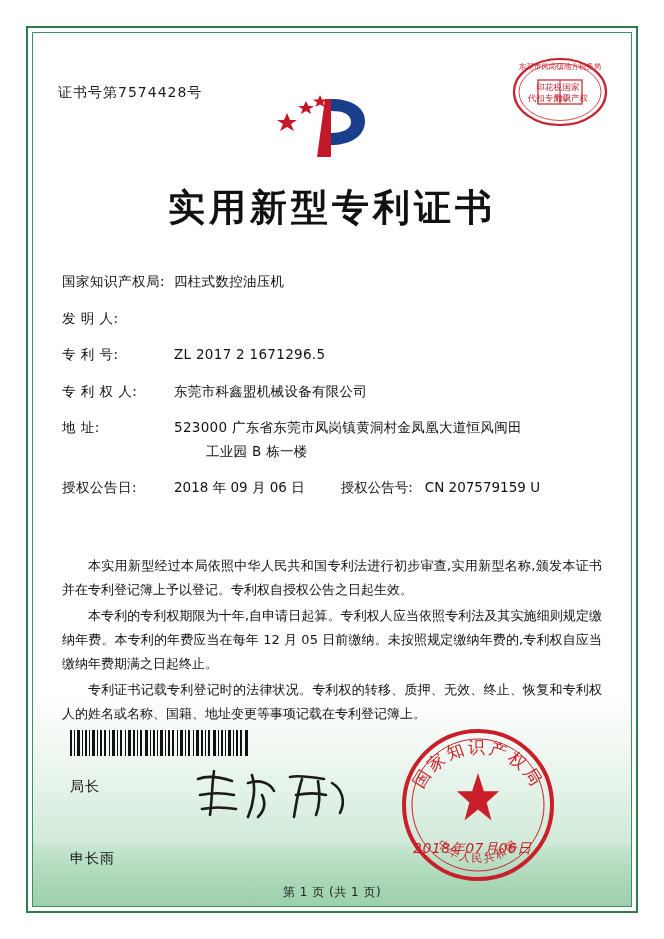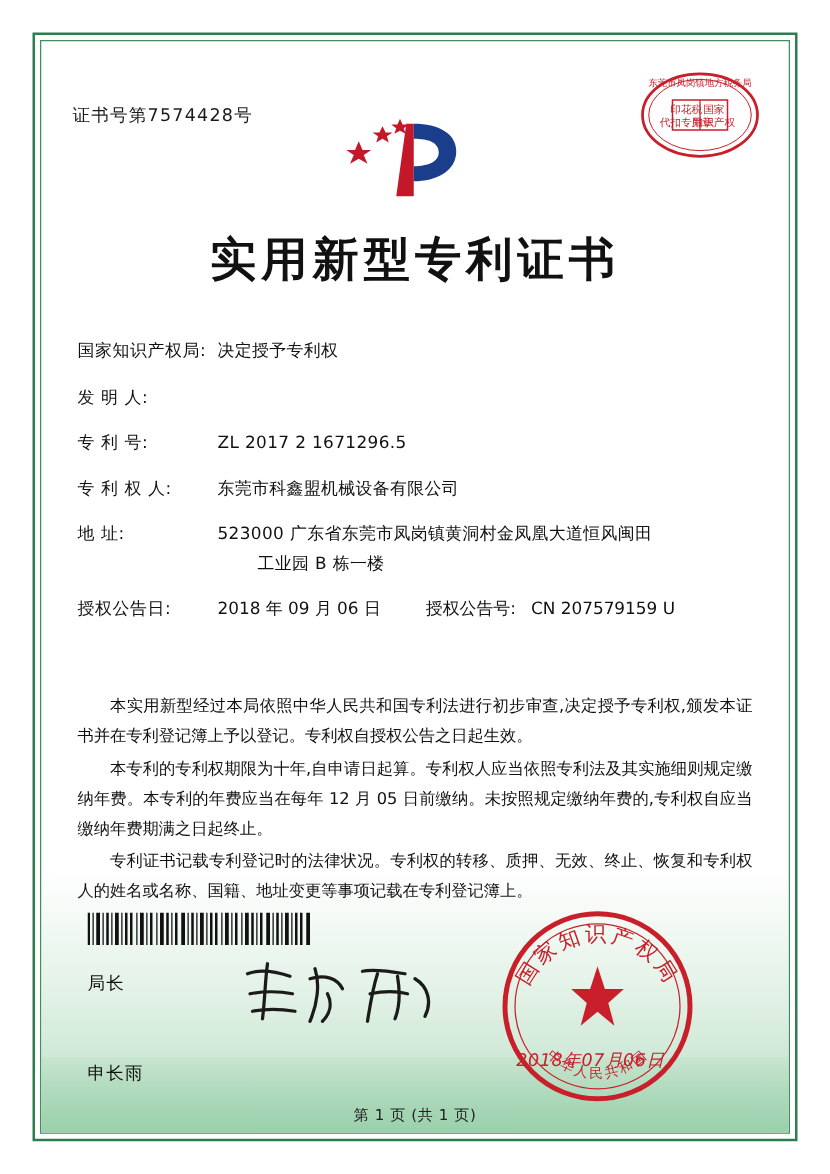--- a/index.html
+++ b/index.html
@@ -253,21 +253,21 @@
       <text x="55" y="17" font-size="7.5" fill="#c81f2a" text-anchor="middle" font-family="DejaVu Sans, sans-serif">东莞市凤岗镇地方税务局</text>
     </svg>
   </div>
 
   <div class="title">实用新型专利证书</div>
 
   <div class="fields">
 
     <div class="field-row">
       <div class="field-label">国家知识产权局:</div>
-      <div class="field-value">决定授予专利权</div>
+      <div class="field-value">四柱式数控油压机</div>
     </div>
 
     <div class="field-row">
       <div class="field-label">发 明 人:</div>
     </div>
 
     <div class="field-row">
       <div class="field-label">专 利 号:</div>
       <div class="field-value">ZL 2017 2 1671296.5</div>
     </div>
@@ -289,21 +289,21 @@
     <div class="field-row dual">
       <div class="field-label">授权公告日:</div>
       <div>2018 年 09 月 06 日</div>
       <div class="dual-right-label">授权公告号:</div>
       <div class="dual-right-value">CN 207579159 U</div>
     </div>
 
   </div>
 
   <div class="paras">
-    <p>本实用新型经过本局依照中华人民共和国专利法进行初步审查,决定授予专利权,颁发本证书并在专利登记簿上予以登记。专利权自授权公告之日起生效。</p>
+    <p>本实用新型经过本局依照中华人民共和国专利法进行初步审查,实用新型名称,颁发本证书并在专利登记簿上予以登记。专利权自授权公告之日起生效。</p>
     <p>本专利的专利权期限为十年,自申请日起算。专利权人应当依照专利法及其实施细则规定缴纳年费。本专利的年费应当在每年 12 月 05 日前缴纳。未按照规定缴纳年费的,专利权自应当缴纳年费期满之日起终止。</p>
     <p>专利证书记载专利登记时的法律状况。专利权的转移、质押、无效、终止、恢复和专利权人的姓名或名称、国籍、地址变更等事项记载在专利登记簿上。</p>
   </div>
 
   <div class="barcode">
     <svg viewBox="0 0 180 26" width="180" height="26" preserveAspectRatio="none">
       <g fill="#111">
         <rect x="0" y="0" width="2" height="26"></rect>
           <rect x="4" y="0" width="1" height="26"></rect>
         <rect x="7" y="0" width="3" height="26"></rect>

